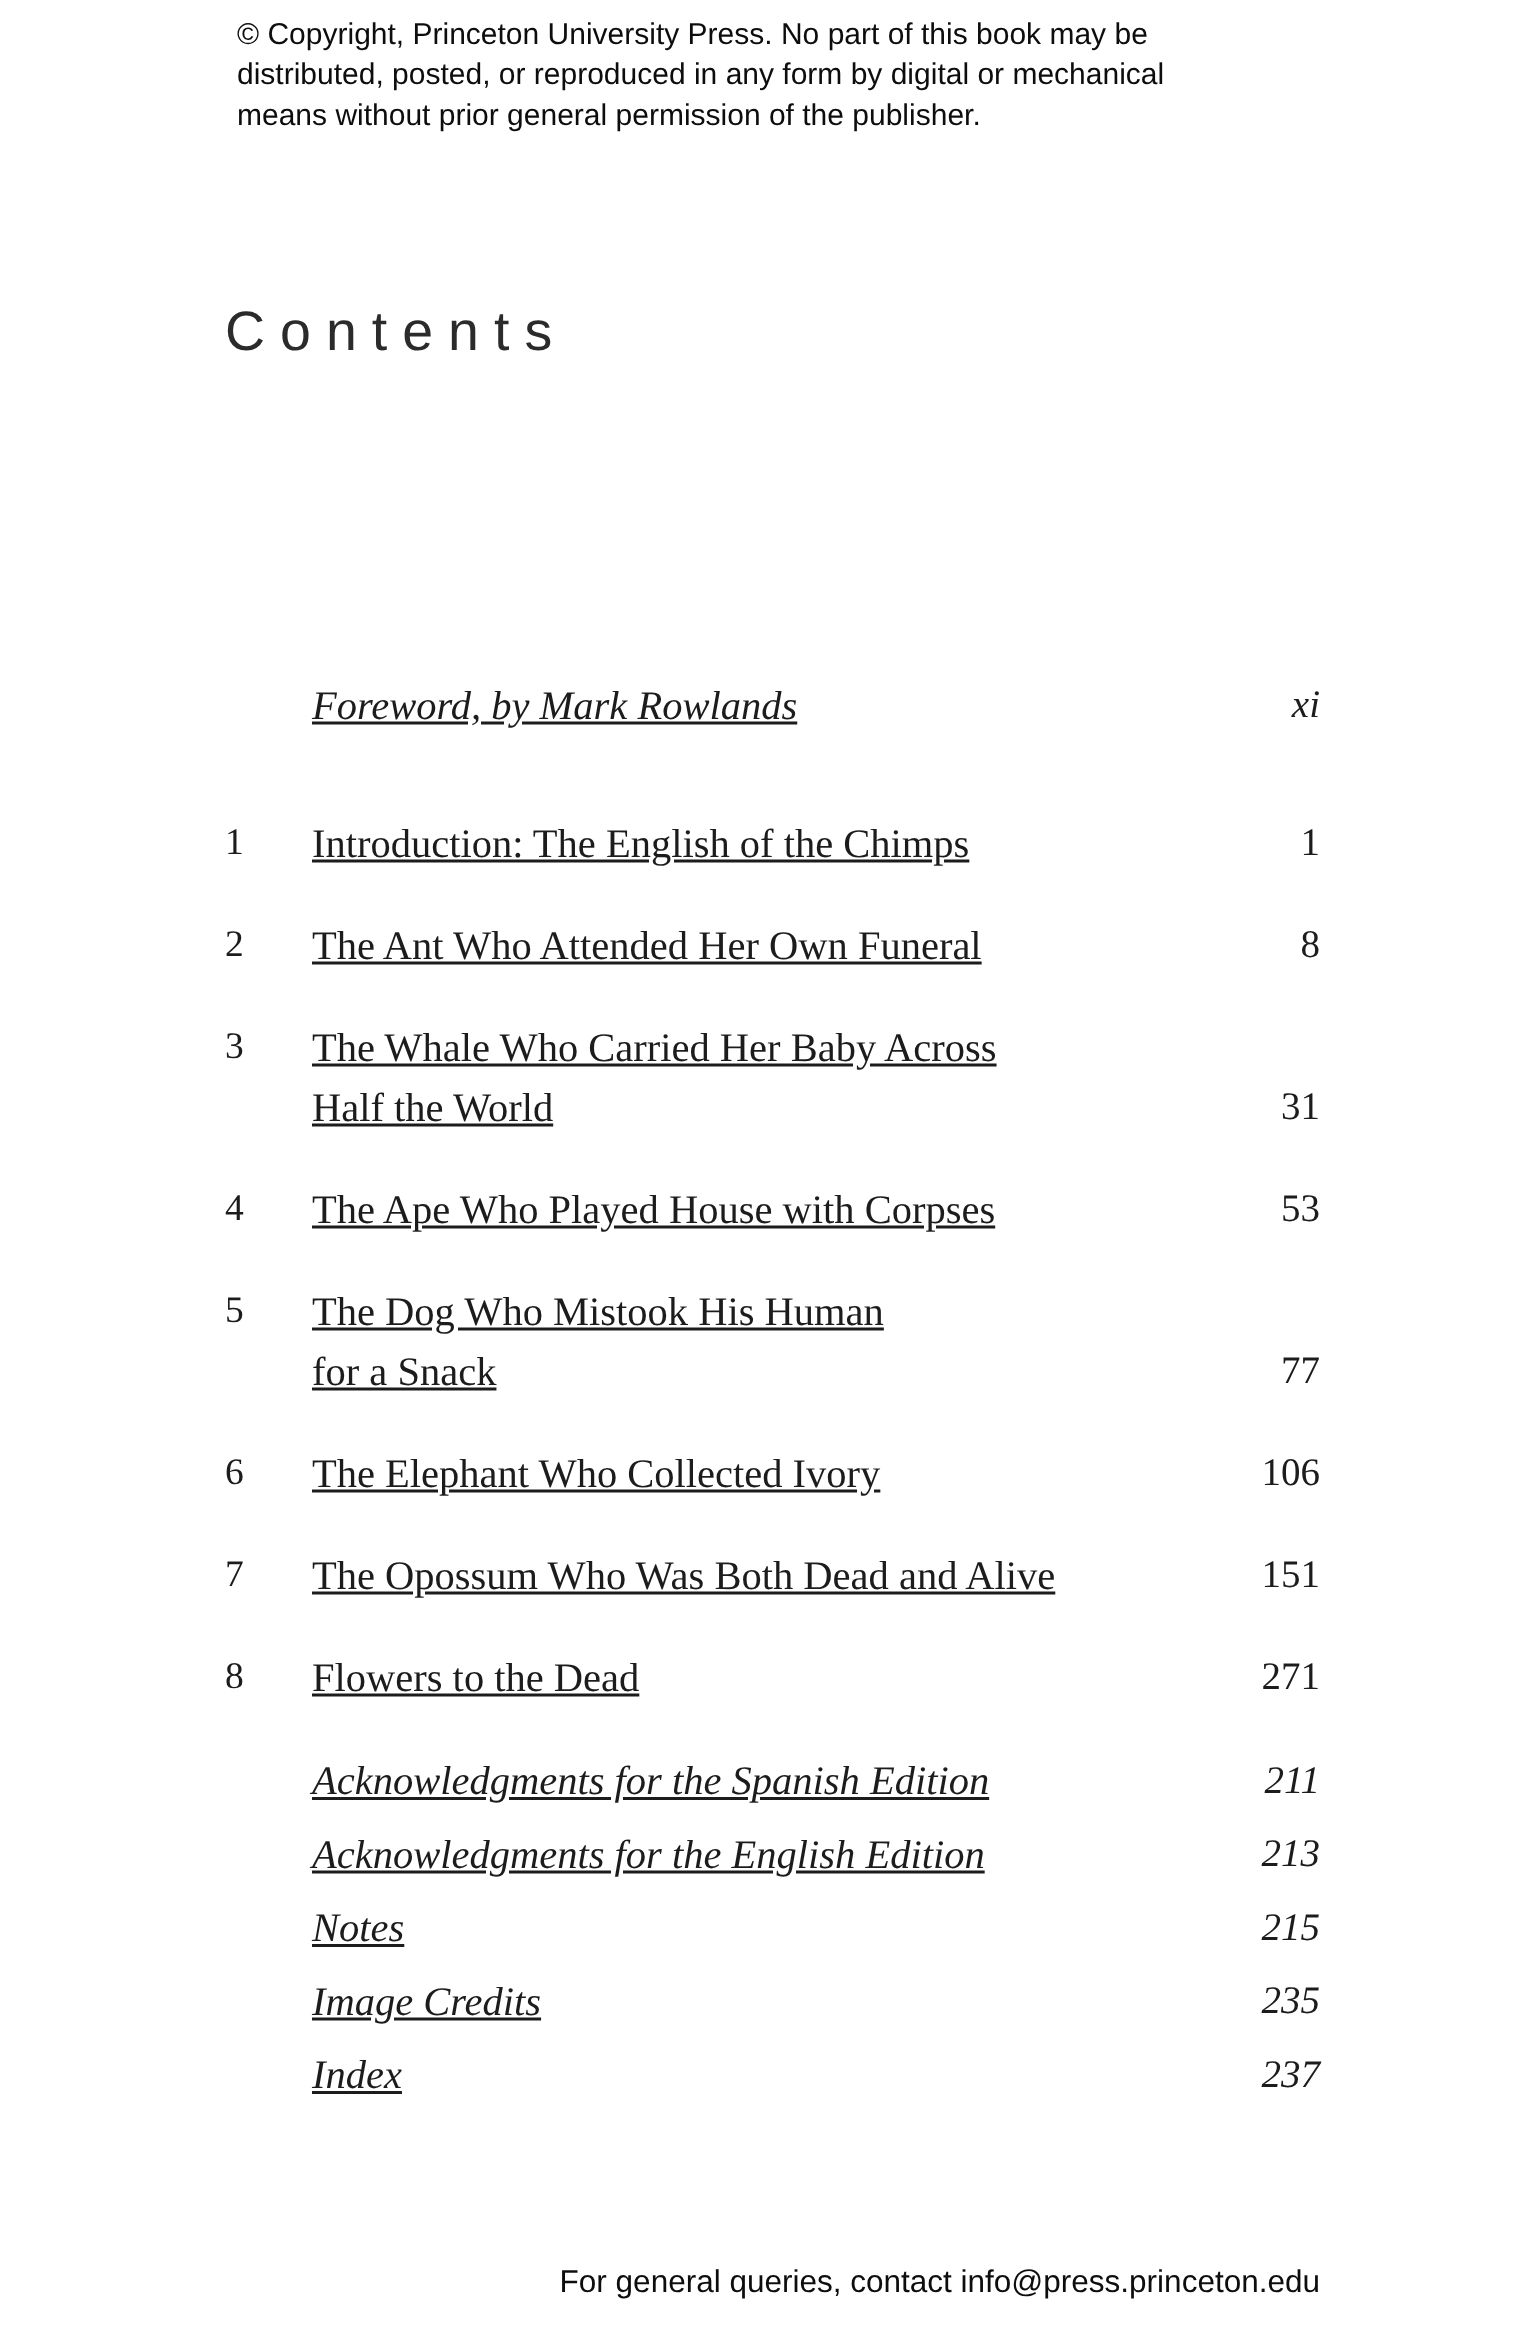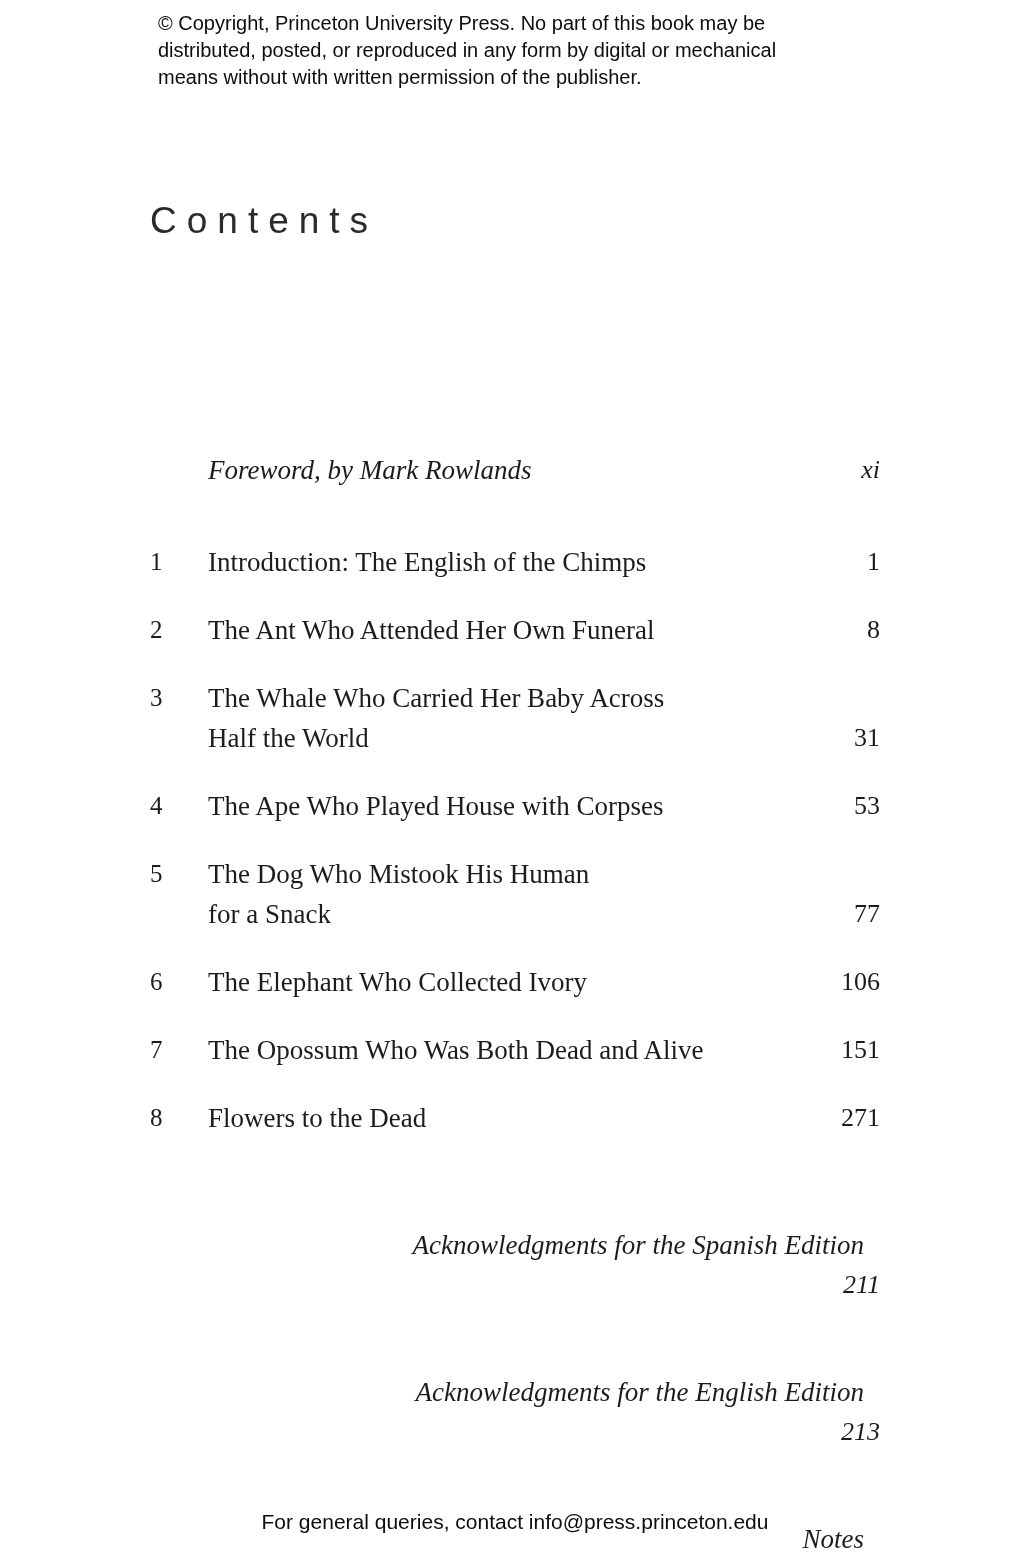--- a/index.html
+++ b/index.html
@@ -32,39 +32,39 @@
     display: flex;
     align-items: flex-end;
     line-height: 40px;
     margin-bottom: 28px;
   }
   .row .num {
     width: 58px; flex: 0 0 58px;
     align-self: flex-start;
     font-size: 25px;
   }
-  .row .entry-title { flex: 1 1 auto; padding-right: 16px; }
+  .row .entry-title { flex: 1 1 auto; padding-right: 16px; text-decoration: underline; }
   .row .pagenum { white-space: nowrap; font-size: 26px; }
   .row.front { font-style: italic; margin-bottom: 52px; }
   .backmatter { margin-top: 29px; }
-  .backmatter .row { margin-bottom: 9px; font-style: italic; flex-direction: column; }
+  .backmatter .row { margin-bottom: 9px; font-style: italic; }
   .page-footer {
     position: absolute; left: 150px; top: 1510px; width: 730px;
-    text-align: center;
+    text-align: right;
     font-size: 21px; color: #0d0d0d;
     font-family: "Liberation Sans", sans-serif;
   }
 </style>
 </head>
 <body>
 
 <div class="copyright">
   <div>© Copyright, Princeton University Press. No part of this book may be</div>
   <div>distributed, posted, or reproduced in any form by digital or mechanical</div>
-  <div>means without with written permission of the publisher.</div>
+  <div>means without prior general permission of the publisher.</div>
 </div>
 
 <h1 class="page-title">Contents</h1>
 
 <div class="toc">
 
   <div class="row front">
     <span class="num"></span>
     <span class="entry-title">Foreword, by Mark Rowlands</span>
     <span class="pagenum">xi</span>

